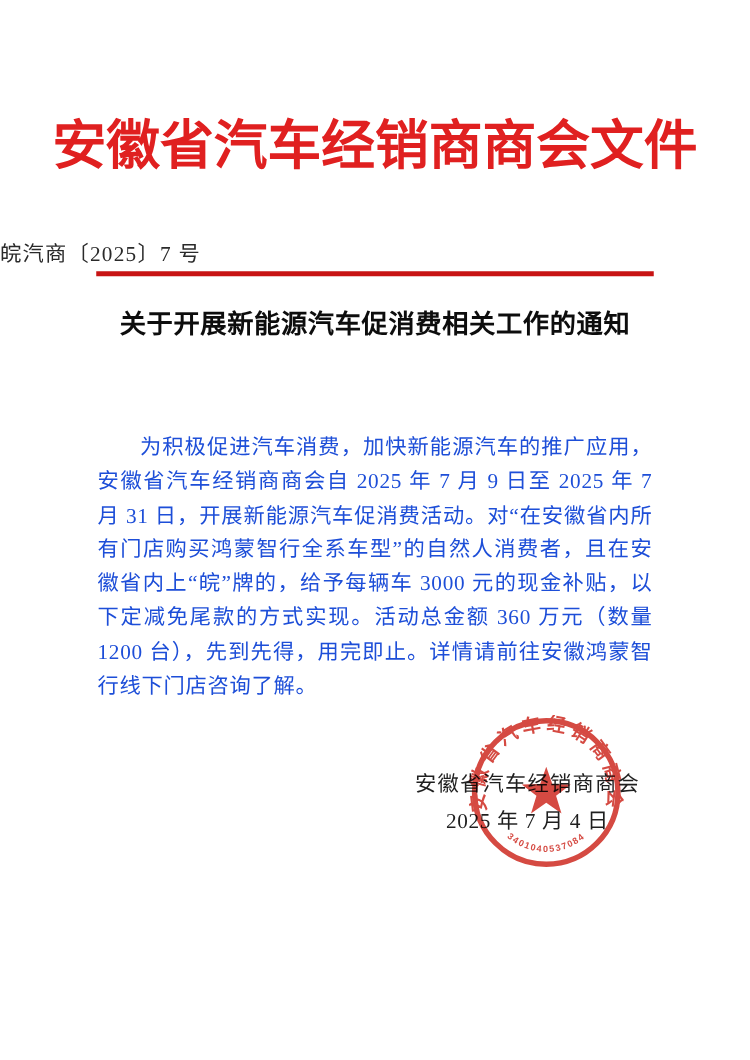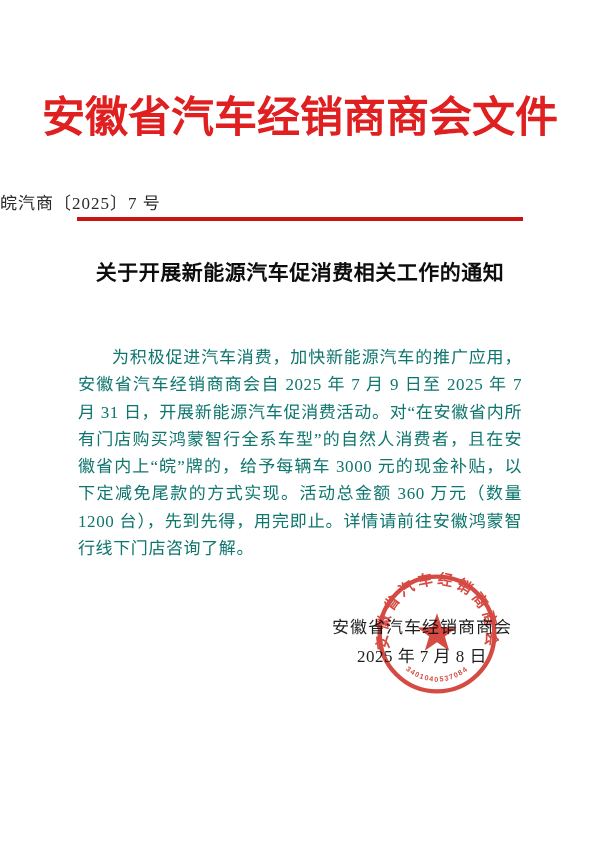--- a/index.html
+++ b/index.html
@@ -42,21 +42,21 @@
   .red-rule {
     position: absolute;
     top: 217px;
     left: 77px;
     width: 446px;
     height: 4px;
     background: #c81414;
   }
   .notice-title {
     position: absolute;
-    top: 256px;
+    top: 242px;
     left: 0;
     width: 600px;
     text-align: center;
     font-family: "Liberation Sans", "DejaVu Sans", sans-serif;
     font-weight: bold;
     font-size: 21px;
     letter-spacing: 0.5px;
     color: #0d0d0d;
     white-space: nowrap;
   }
@@ -72,21 +72,21 @@
     position: absolute;
     top: 344px;
     left: 78px;
     width: 444px;
     font-size: 17px;
     line-height: 27.3px;
     letter-spacing: 0.6px;
     text-align: justify;
     text-justify: inter-character;
     text-indent: 2em;
-    color: #0f766e;
+    color: #1d4ed8;
   }
   .signature-block {
     position: absolute;
     top: 617px;
     right: 88px;
     text-align: center;
   }
   .signature-org {
     font-size: 17px;
     letter-spacing: 1px;
@@ -132,21 +132,21 @@
 
   <div class="red-rule"></div>
 
   <div class="notice-title">关于开展新能源汽车促消费相关工作的通知</div>
 
 
   <div class="body-paragraph">为积极促进汽车消费，加快新能源汽车的推广应用，安徽省汽车经销商商会自 2025 年 7 月 9 日至 2025 年 7 月 31 日，开展新能源汽车促消费活动。对“在安徽省内所有门店购买鸿蒙智行全系车型”的自然人消费者，且在安徽省内上“皖”牌的，给予每辆车 3000 元的现金补贴，以下定减免尾款的方式实现。活动总金额 360 万元（数量 1200 台），先到先得，用完即止。详情请前往安徽鸿蒙智行线下门店咨询了解。</div>
 
   <div class="signature-block">
     <div class="signature-org">安徽省汽车经销商商会</div>
-    <div class="signature-date">2025 年 7 月 8 日</div>
+    <div class="signature-date">2025 年 7 月 4 日</div>
   </div>
 
   <div class="seal">
     <svg viewBox="0 0 120 120" xmlns="http://www.w3.org/2000/svg">
 
       <circle cx="60" cy="60" r="55.5" fill="none" stroke="#cf3128" stroke-width="4.2"></circle>
 
       <defs>
         <path id="seal-top-arc" d="M 14.9 76.4 A 48 48 0 1 1 105.1 76.4" fill="none"></path>
         <path id="seal-bottom-arc" d="M 22.3 86.4 A 46 46 0 0 0 97.7 86.4" fill="none"></path>

